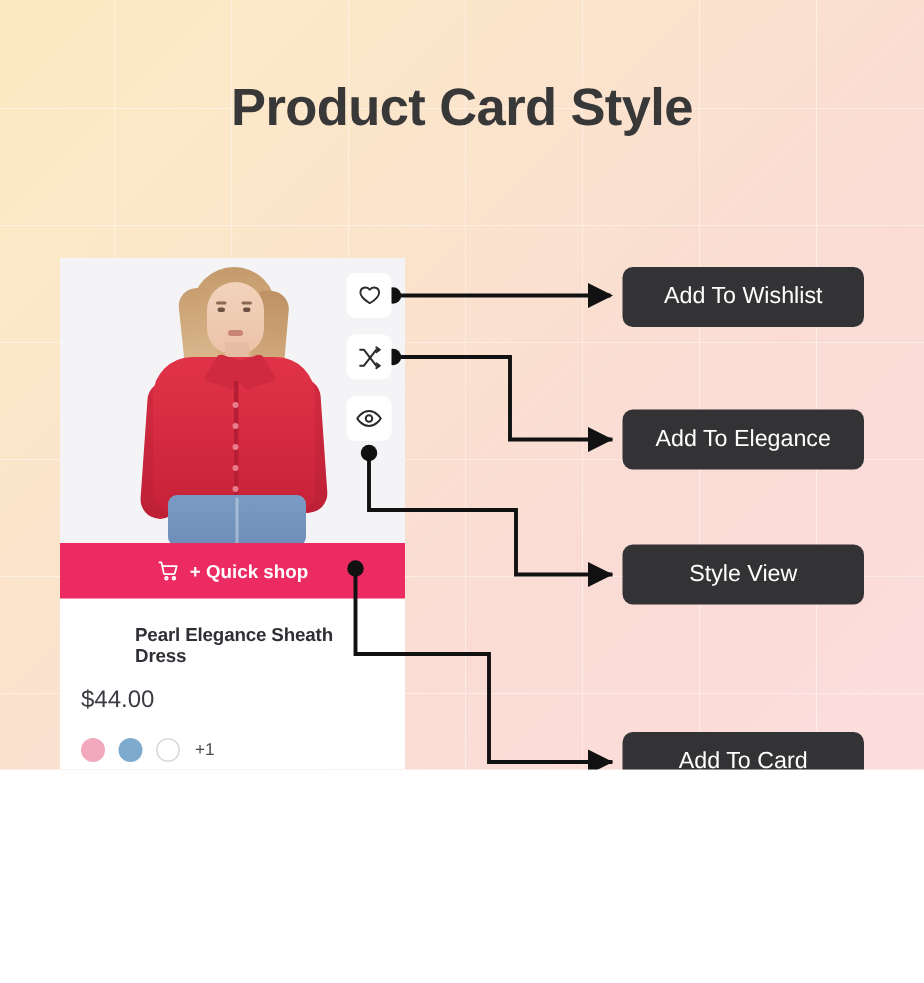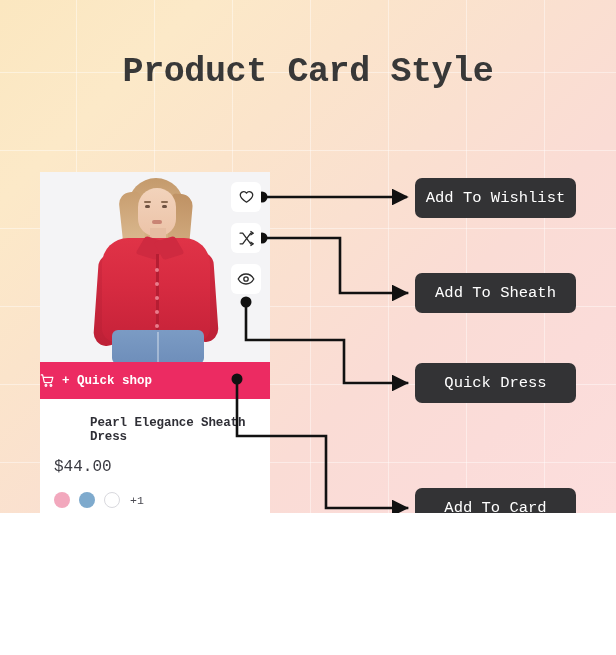--- a/index.html
+++ b/index.html
@@ -20,21 +20,20 @@
     background:
       linear-gradient(135deg,
         #fbe7c0 0%,
         #fce9c8 18%,
         #fbe4cb 34%,
         #fae0d0 50%,
         #fadcd5 66%,
         #fbdcd9 82%,
         #fcdedd 100%);
     overflow: hidden;
-    font-family: Liberation Mono, monospace;
   }
 
   
   #grid {
     position: absolute;
     inset: 0;
     background-image:
       linear-gradient(to right, rgba(255,255,255,0.42) 1px, transparent 1px),
       linear-gradient(to bottom, rgba(255,255,255,0.42) 1px, transparent 1px);
     background-size: 78px 78px;
@@ -203,21 +202,21 @@
 
   
   #quick-shop-bar {
     position: absolute;
     left: 0; top: 190px;
     width: 230px;
     height: 37px;
     background: #ec2b62;
     display: flex;
     align-items: center;
-    justify-content: flex-start;
+    justify-content: center;
     gap: 7px;
     color: #ffffff;
     font-size: 12.5px;
     font-weight: bold;
     cursor: pointer;
   }
   #quick-shop-bar svg { display: block; }
 
   
   #card-info {
@@ -420,17 +419,17 @@
       <path d="M 246 302 L 246 340 L 344 340 L 344 383 L 407 383" stroke="#111111" stroke-width="2.6" fill="none" stroke-linecap="square" marker-end="url(#arrow)"></path>
     </g>
 
     <g>
       <circle cx="237" cy="379" r="5.5" fill="#111111"></circle>
       <path d="M 237 379 L 237 436 L 326 436 L 326 508 L 407 508" stroke="#111111" stroke-width="2.6" fill="none" stroke-linecap="square" marker-end="url(#arrow)"></path>
     </g>
   </svg>
 
   <div class="label-box" id="label-wishlist">Add To Wishlist</div>
-  <div class="label-box" id="label-compare">Add To Sheath</div>
-  <div class="label-box" id="label-quickview">Quick Dress</div>
+  <div class="label-box" id="label-compare">Add To Elegance</div>
+  <div class="label-box" id="label-quickview">Style View</div>
   <div class="label-box" id="label-cart">Add To Card</div>
 
 </div>
 
 </body></html>

